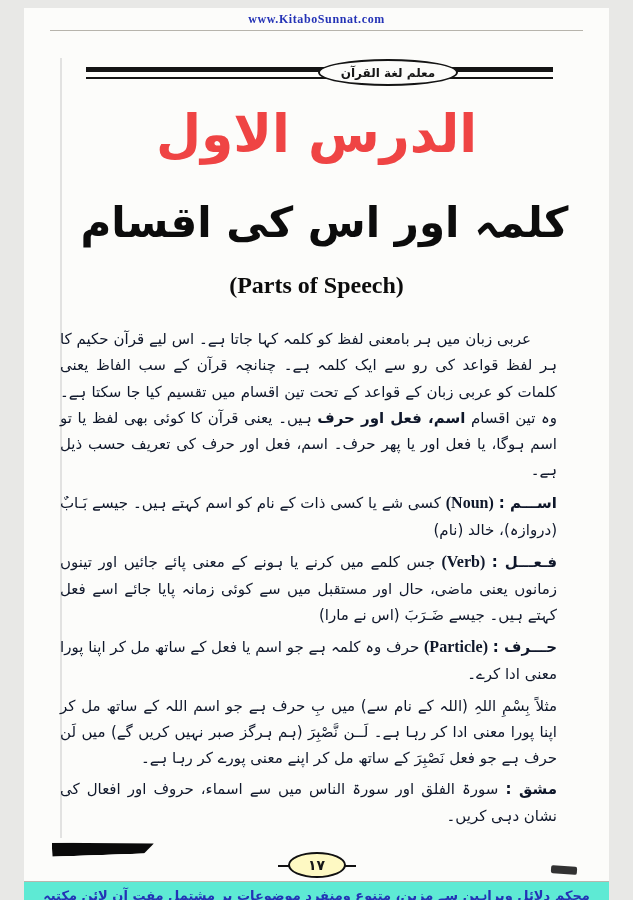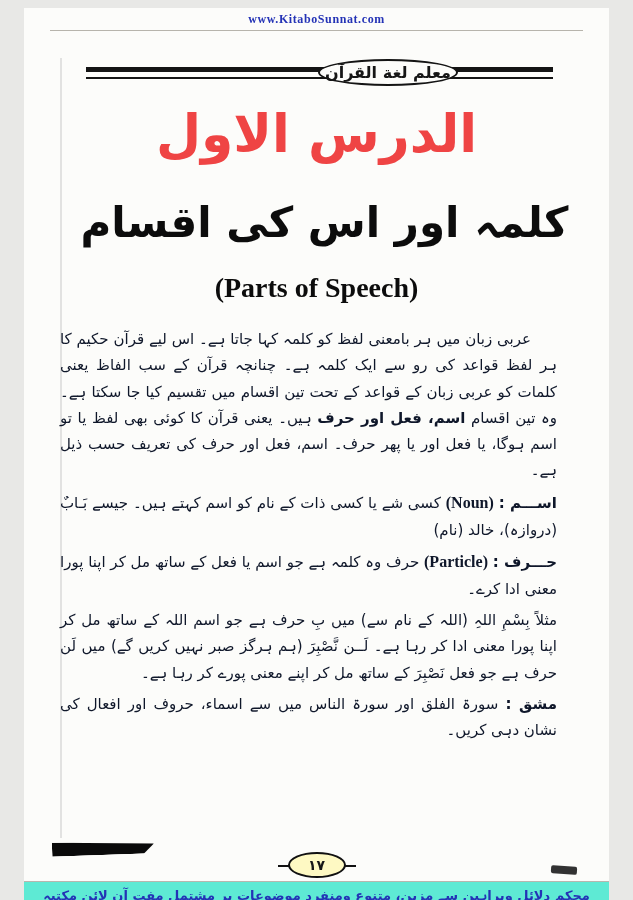--- a/index.html
+++ b/index.html
@@ -30,37 +30,37 @@
     position:absolute; left:36px; top:50px; bottom:70px; width:2px;
     background:rgba(110,110,110,.18);
   }
   .header-band { position:absolute; top:50px; left:62px; right:56px; height:30px; }
   .rule-thick { position:absolute; top:9px; left:0; right:0; height:5px; background:#141414; }
   .rule-thin  { position:absolute; top:19px; left:0; right:0; height:2px; background:#141414; }
   .cartouche {
     position:absolute; top:1px; right:95px; width:140px; height:27px;
     background:#fcfcfa; border:2px solid #141414; border-radius:50%;
     display:flex; align-items:center; justify-content:center;
-    font-size:16px; font-weight:700; direction:rtl;
+    font-size:12px; font-weight:700; direction:rtl;
   }
   .title-lesson {
     position:absolute; top:96px; left:0; right:0;
     text-align:center; direction:rtl;
     font-size:52px; font-weight:700; color:#ef4444;
   }
   .title-topic {
     position:absolute; top:190px; left:16px; right:0;
     text-align:center; direction:rtl;
     font-size:42px; font-weight:700; color:#0c0c0c;
   }
   .title-en {
     position:absolute; top:264px; left:0; right:0;
     text-align:center;
     font-family:"Liberation Serif", serif;
-    font-size:28px; font-weight:700; color:#0c0c0c;
+    font-size:24px; font-weight:700; color:#0c0c0c;
   }
   .body {
     position:absolute; top:318px; left:36px; right:52px;
     direction:rtl; text-align:justify;
     font-size:15px; line-height:1.75; color:#0f172a;
   }
   .body p { margin:0 0 5px 0; }
   .intro { text-indent:26px; }
   .t-label { font-weight:700; }
   .t-en {
@@ -128,20 +128,25 @@
       <span class="b">اسم، فعل اور حرف</span>
       <span>ہیں۔ یعنی قرآن کا کوئی بھی لفظ یا تو اسم ہوگا، یا فعل اور یا پھر حرف۔ اسم، فعل اور حرف کی تعریف حسب ذیل ہے۔</span>
     </p>
 
     <p class="term">
       <span class="t-label">اســـم :</span>
       <span class="t-en">(Noun)</span>
       <span>کسی شے یا کسی ذات کے نام کو اسم کہتے ہیں۔ جیسے بَـابٌ (دروازہ)، خالد (نام)</span>
     </p>
 
+    <p class="term">
+      <span class="t-label">فـعـــل :</span>
+      <span class="t-en">(Verb)</span>
+      <span>جس کلمے میں کرنے یا ہونے کے معنی پائے جائیں اور تینوں زمانوں یعنی ماضی، حال اور مستقبل میں سے کوئی زمانہ پایا جائے اسے فعل کہتے ہیں۔ جیسے ضَـرَبَ (اس نے مارا)</span>
+    </p>
 
     <p class="term">
       <span class="t-label">حـــرف :</span>
       <span class="t-en">(Particle)</span>
       <span>حرف وہ کلمہ ہے جو اسم یا فعل کے ساتھ مل کر اپنا پورا معنی ادا کرے۔</span>
     </p>
 
     <p class="example">مثلاً بِسْمِ اللہِ (اللہ کے نام سے) میں بِ حرف ہے جو اسم اللہ کے ساتھ مل کر اپنا پورا معنی ادا کر رہا ہے۔ لَــن نَّصْبِرَ (ہم ہرگز صبر نہیں کریں گے) میں لَن حرف ہے جو فعل نَصْبِرَ کے ساتھ مل کر اپنے معنی پورے کر رہا ہے۔</p>
 
     <p class="exercise">

